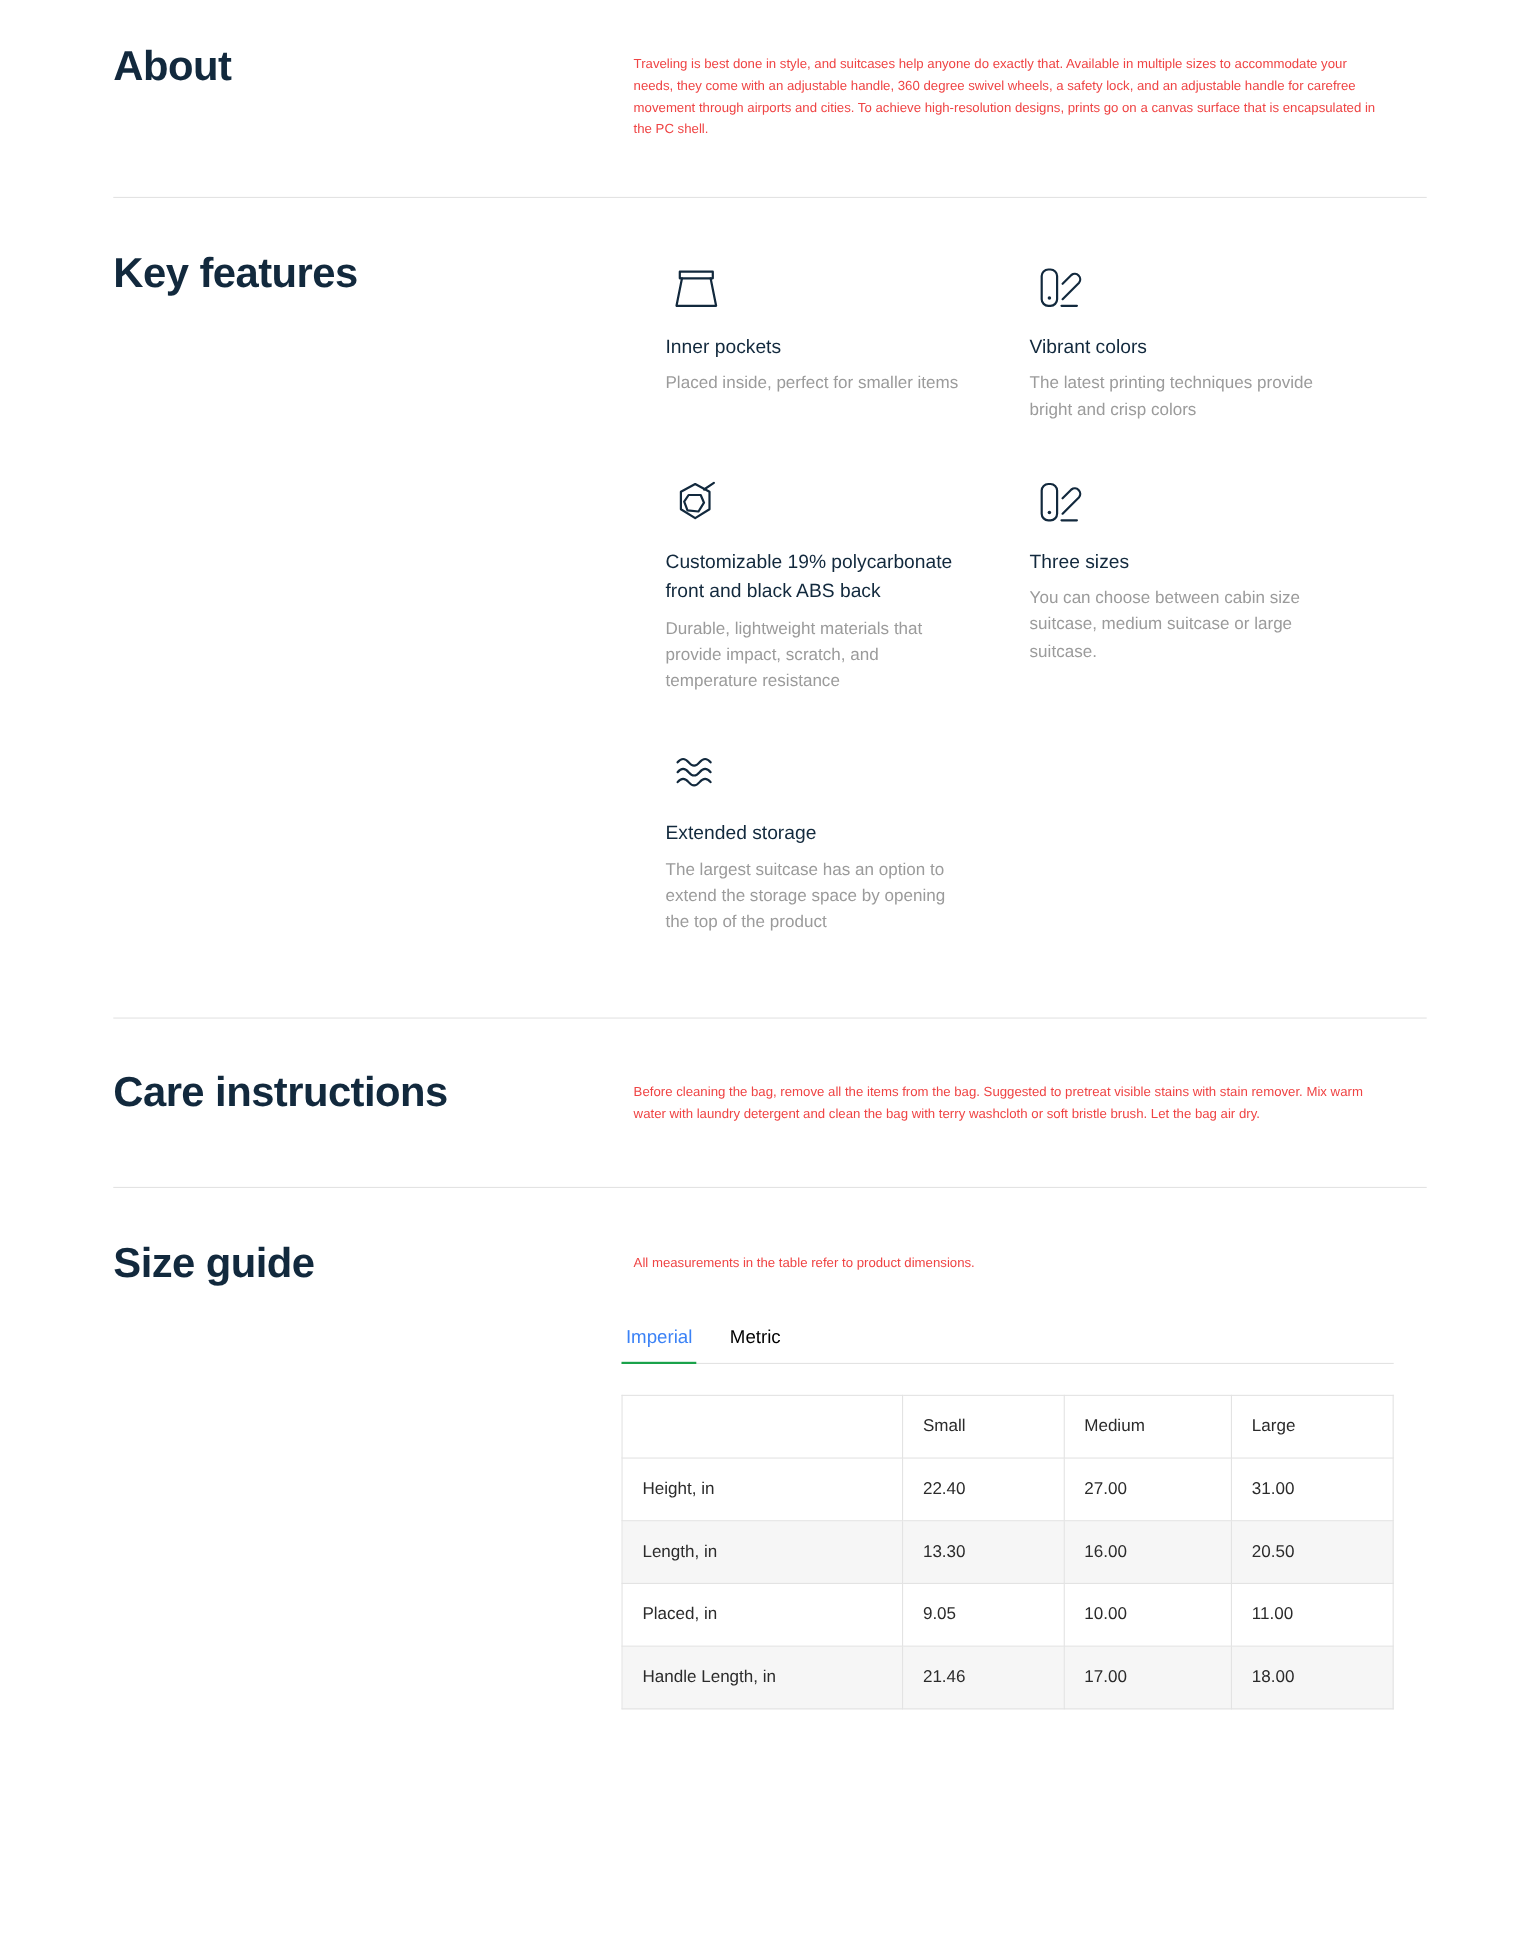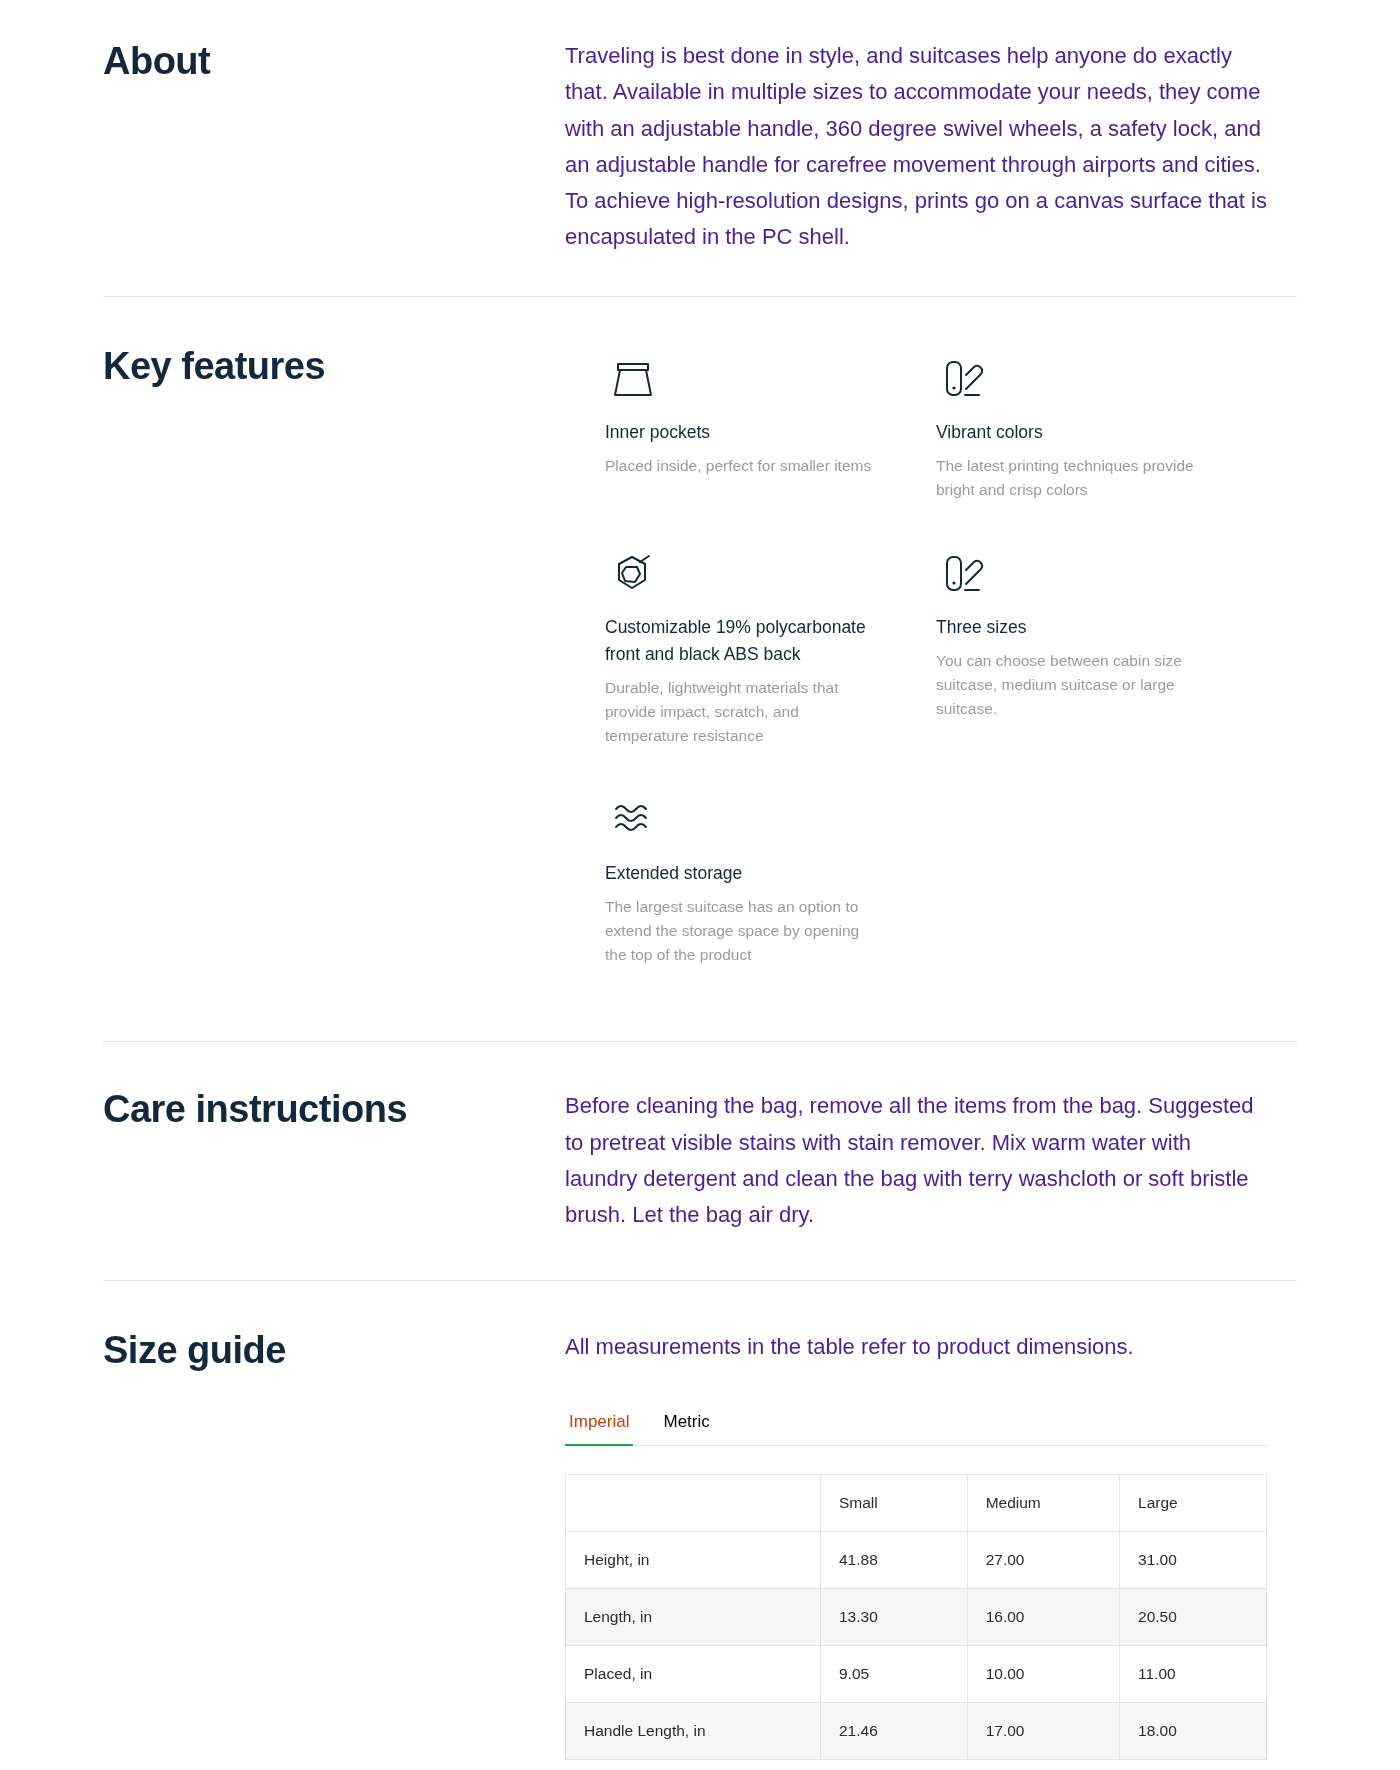--- a/index.html
+++ b/index.html
@@ -33,24 +33,24 @@
   }
   h2.section-title {
     font-size: 38px;
     line-height: 1.15;
     font-weight: bold;
     color: #12293d;
     margin: 0;
     letter-spacing: -0.5px;
   }
   .body-text {
-    font-size: 22px;
+    font-size: 12px;
     line-height: 1.65;
-    color: #4c1d95;
-    margin: 0;
+    color: #ef4444;
+    margin: 11px;
   }
   .divider {
     height: 1px;
     background: #e3e3e3;
     margin: 0 32px;
   }
 
   
   #about-section { padding-top: 38px; padding-bottom: 40px; }
   #about-section .section-title { margin-top: 2px; }
@@ -101,21 +101,21 @@
     font-size: 17px;
     color: #000000;
     padding: 6px 4px 12px 4px;
     margin-right: 26px;
     cursor: pointer;
     border-bottom: 2px solid transparent;
     position: relative;
     top: 1px;
   }
   .tab.active {
-    color: #c2410c;
+    color: #3b82f6;
     border-bottom: 2px solid #1aa24a;
   }
   table.size-table {
     width: 100%;
     border-collapse: collapse;
     margin-top: 28px;
     font-size: 15.5px;
     color: #2b2b2b;
   }
   table.size-table th,
@@ -255,21 +255,21 @@
           <tr>
             <th></th>
             <th>Small</th>
             <th>Medium</th>
             <th>Large</th>
           </tr>
         </thead>
         <tbody>
           <tr>
             <td>Height, in</td>
-            <td>41.88</td>
+            <td>22.40</td>
             <td>27.00</td>
             <td>31.00</td>
           </tr>
           <tr>
             <td>Length, in</td>
             <td>13.30</td>
             <td>16.00</td>
             <td>20.50</td>
           </tr>
           <tr>

